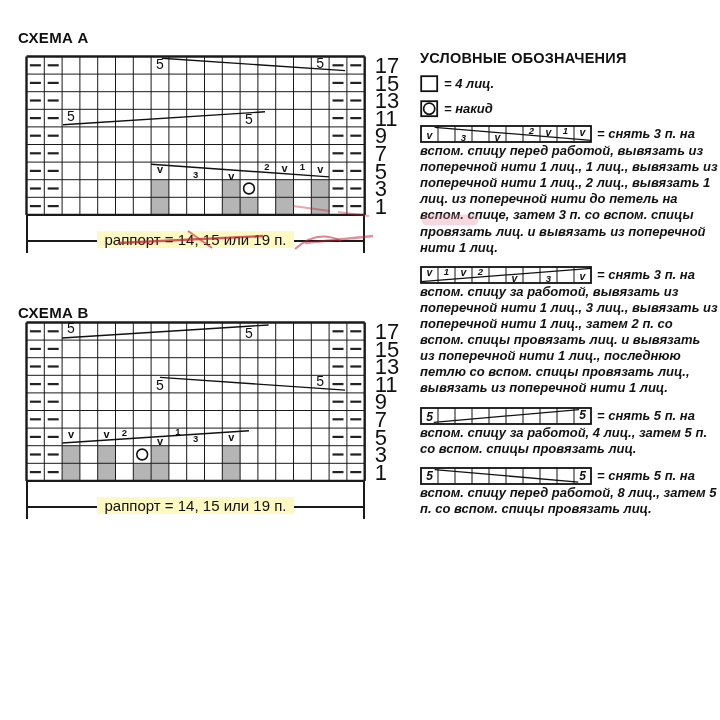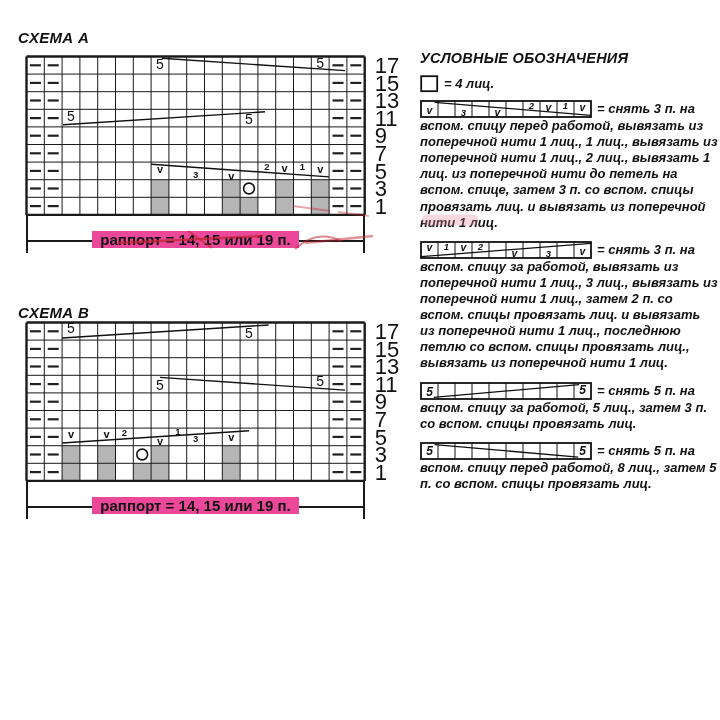--- a/index.html
+++ b/index.html
@@ -1,31 +1,31 @@
 <!DOCTYPE html>
 <html><head>
 <meta charset="utf-8">
 <style>
   html,body{margin:0;padding:0;background:#fff;}
   .page{position:relative;width:720px;height:720px;background:#fff;overflow:hidden;
         font-family:"Liberation Sans",sans-serif;color:#111;}
   .chart-title{position:absolute;left:18px;font-family:"Liberation Sans",sans-serif;
-        font-style:italic;font-weight:700;font-size:15px;letter-spacing:.3px;text-align:right;}
+        font-weight:700;font-size:15px;letter-spacing:.3px;text-align:right;}
   #title-a{top:29px;} #title-b{top:304px;}
   .chart-svg{position:absolute;}
   #chart-a{left:25px;top:55px;} #chart-b{left:25px;top:321px;}
   .bracket{position:absolute;left:26px;width:339px;height:42px;}
   #bracket-a{top:215px;} #bracket-b{top:481px;}
   .bracket .tick{position:absolute;top:0;width:2px;height:38px;background:#1a1a1a;}
   .bracket .tick.l{left:0;} .bracket .tick.r{right:0;}
   .bracket .hline{position:absolute;left:2px;right:2px;top:25px;height:2px;background:#1a1a1a;}
   .bracket .blabel{position:absolute;left:0;right:0;top:16px;text-align:center;}
-  .bracket .blabel span{background:#ec4899;padding:0 8px;font-size:15px;font-weight:bold;}
+  .bracket .blabel span{background:#fef9c3;padding:0 8px;font-size:15px;}
   #legend{position:absolute;left:420px;top:50px;width:298px;}
-  .legend-header{font-style:italic;font-weight:700;font-size:14.5px;margin-bottom:9px;letter-spacing:.2px;}
+  .legend-header{font-weight:700;font-size:14.5px;margin-bottom:9px;letter-spacing:.2px;}
   .legend-item{font-style:italic;font-weight:700;font-size:13px;line-height:1.24;margin-bottom:7px;}
   .legend-item.long{margin-bottom:10px;}
   .legend-item .sym{display:inline-block;vertical-align:-5px;margin-right:4px;}
   #artifacts{position:absolute;left:0;top:0;pointer-events:none;}
 </style>
 </head>
 <body>
 
 <div class="page">
 
@@ -246,20 +246,24 @@
     <div class="hline"></div>
     <div class="blabel"><span>раппорт = 14, 15 или 19 п.</span></div>
   </div>
 
   <div id="legend">
     <div class="legend-header">УСЛОВНЫЕ ОБОЗНАЧЕНИЯ</div>
     <div id="legend-items">
         <div class="legend-item"><svg class="sym" width="20" height="18" viewBox="0 0 20 18">
             <rect x="1.2" y="1.2" width="16" height="15" fill="#fff" stroke="#111" stroke-width="1.8"></rect>
           </svg><span>= 4 лиц.</span></div>
+        <div class="legend-item"><svg class="sym" width="20" height="18" viewBox="0 0 20 18">
+            <rect x="1.2" y="1.2" width="16" height="15" fill="#fff" stroke="#111" stroke-width="1.8"></rect>
+            <circle cx="9.2" cy="8.7" r="5.6" fill="none" stroke="#111" stroke-width="1.7"></circle>
+          </svg><span>= накид</span></div>
         <div class="legend-item long"><svg class="sym" width="173" height="18" viewBox="0 0 173 18">
             <rect x="1" y="1" width="170" height="16" fill="none" stroke="#111" stroke-width="1.8"></rect>
             <line x1="18" y1="1" x2="18" y2="17" stroke="#111" stroke-width="1"></line>
             <line x1="35" y1="1" x2="35" y2="17" stroke="#111" stroke-width="1"></line>
             <line x1="52" y1="1" x2="52" y2="17" stroke="#111" stroke-width="1"></line>
             <line x1="69" y1="1" x2="69" y2="17" stroke="#111" stroke-width="1"></line>
             <line x1="86" y1="1" x2="86" y2="17" stroke="#111" stroke-width="1"></line>
             <line x1="103" y1="1" x2="103" y2="17" stroke="#111" stroke-width="1"></line>
             <line x1="120" y1="1" x2="120" y2="17" stroke="#111" stroke-width="1"></line>
             <line x1="137" y1="1" x2="137" y2="17" stroke="#111" stroke-width="1"></line>
@@ -300,21 +304,21 @@
             <line x1="52" y1="1" x2="52" y2="17" stroke="#111" stroke-width="1"></line>
             <line x1="69" y1="1" x2="69" y2="17" stroke="#111" stroke-width="1"></line>
             <line x1="86" y1="1" x2="86" y2="17" stroke="#111" stroke-width="1"></line>
             <line x1="103" y1="1" x2="103" y2="17" stroke="#111" stroke-width="1"></line>
             <line x1="120" y1="1" x2="120" y2="17" stroke="#111" stroke-width="1"></line>
             <line x1="137" y1="1" x2="137" y2="17" stroke="#111" stroke-width="1"></line>
             <line x1="154" y1="1" x2="154" y2="17" stroke="#111" stroke-width="1"></line>
             <line x1="13.75" y1="15.4" x2="159.10000000000002" y2="2.6" stroke="#111" stroke-width="1.3"></line>
             <text x="9.5" y="14" text-anchor="middle" font-size="12" font-weight="700" fill="#111111" font-family="&quot;Liberation Sans&quot;,sans-serif">5</text>
             <text x="162.5" y="12.399999999999999" text-anchor="middle" font-size="12" font-weight="700" fill="#111111" font-family="&quot;Liberation Sans&quot;,sans-serif">5</text>
-          </svg><span>= снять 5 п. на вспом. спицу за работой, 5 лиц., затем 3 п. со вспом. спицы провязать лиц.</span></div>
+          </svg><span>= снять 5 п. на вспом. спицу за работой, 4 лиц., затем 5 п. со вспом. спицы провязать лиц.</span></div>
         <div class="legend-item long"><svg class="sym" width="173" height="18" viewBox="0 0 173 18">
             <rect x="1" y="1" width="170" height="16" fill="none" stroke="#111" stroke-width="1.8"></rect>
             <line x1="18" y1="1" x2="18" y2="17" stroke="#111" stroke-width="1"></line>
             <line x1="35" y1="1" x2="35" y2="17" stroke="#111" stroke-width="1"></line>
             <line x1="52" y1="1" x2="52" y2="17" stroke="#111" stroke-width="1"></line>
             <line x1="69" y1="1" x2="69" y2="17" stroke="#111" stroke-width="1"></line>
             <line x1="86" y1="1" x2="86" y2="17" stroke="#111" stroke-width="1"></line>
             <line x1="103" y1="1" x2="103" y2="17" stroke="#111" stroke-width="1"></line>
             <line x1="120" y1="1" x2="120" y2="17" stroke="#111" stroke-width="1"></line>
             <line x1="137" y1="1" x2="137" y2="17" stroke="#111" stroke-width="1"></line>

